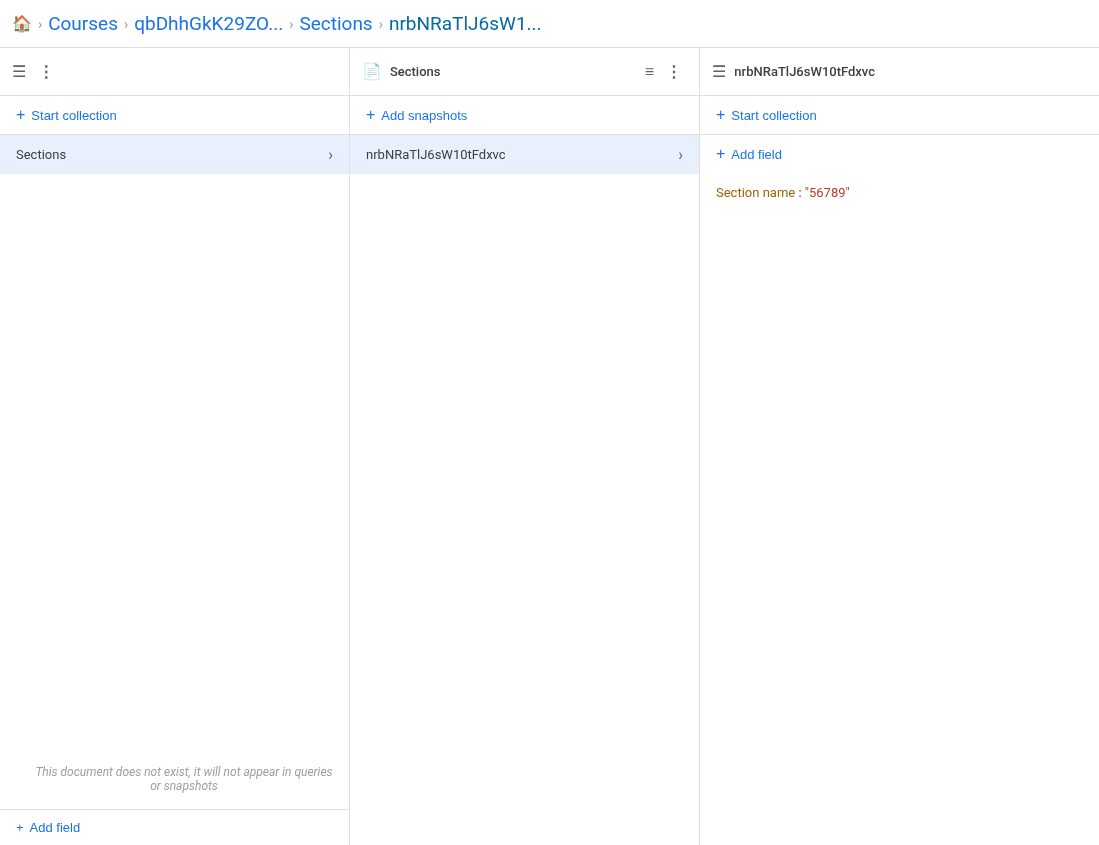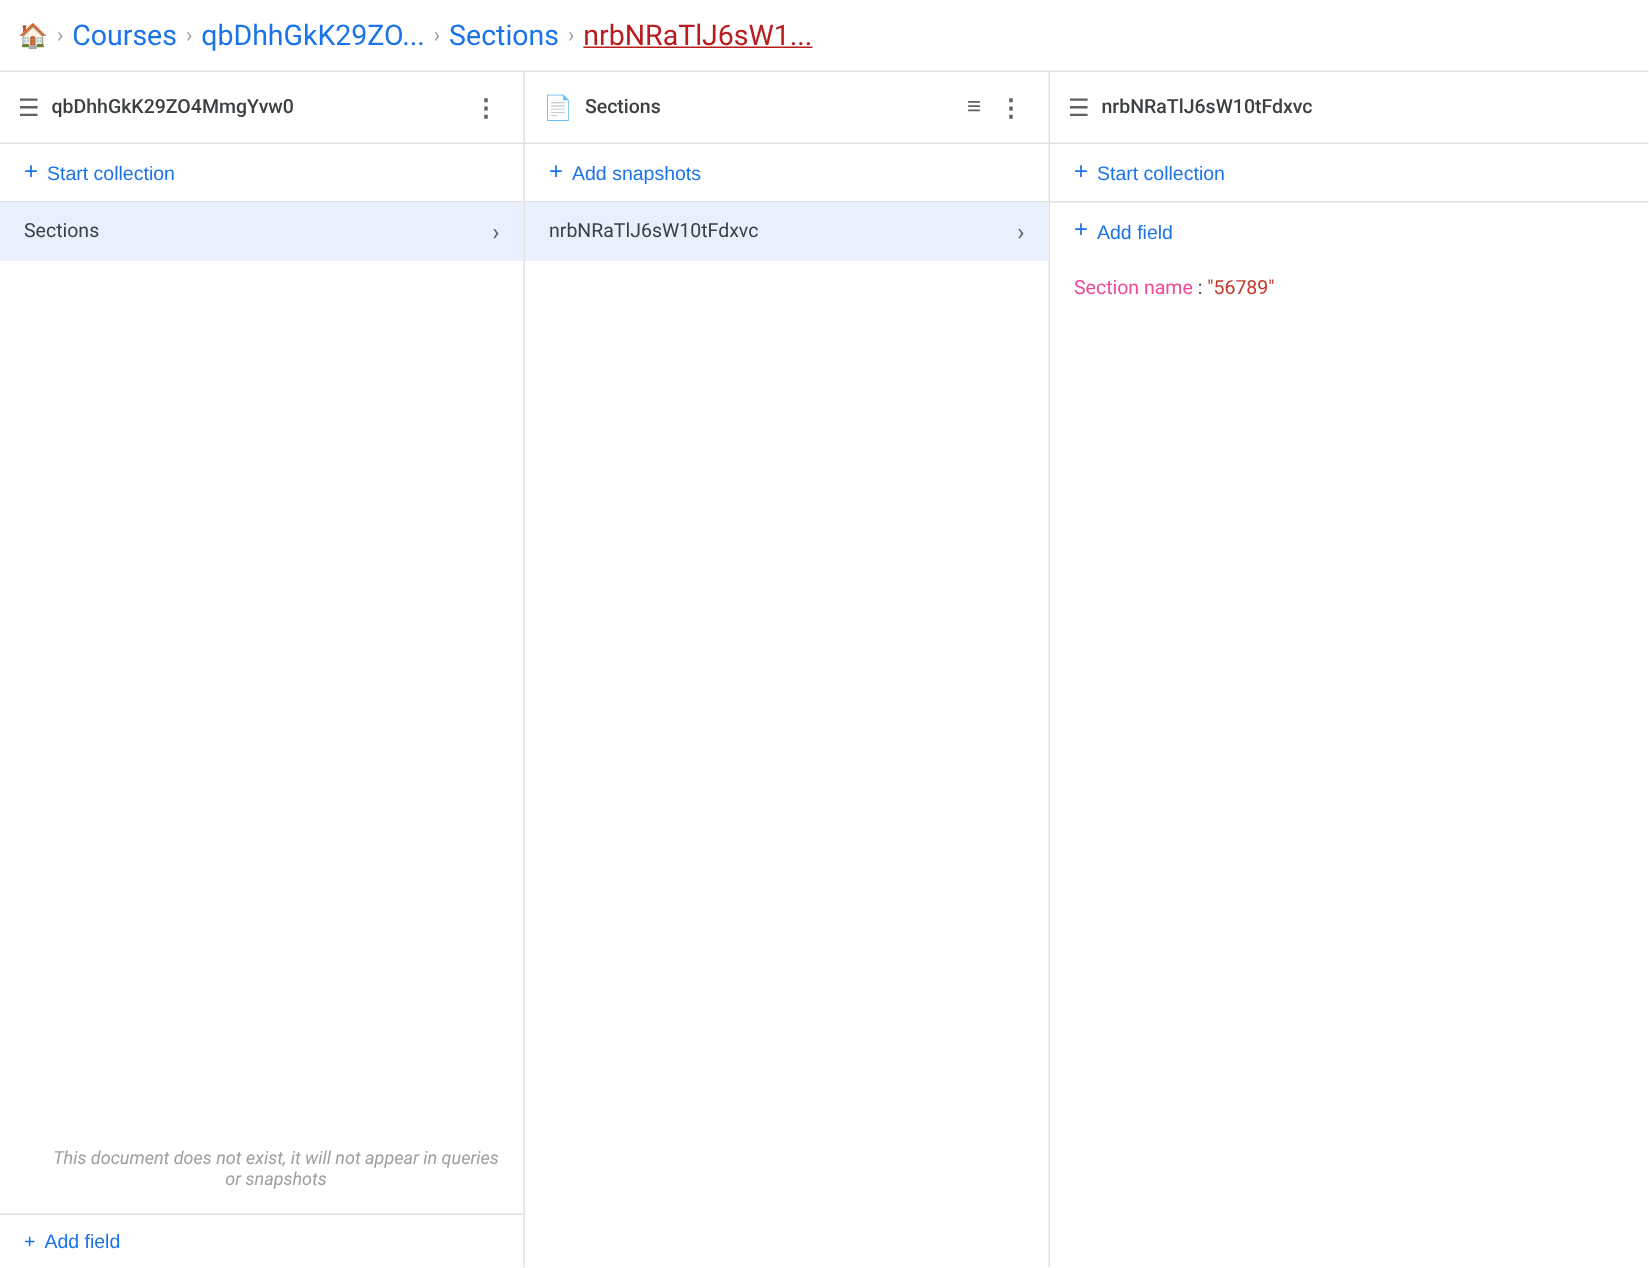--- a/index.html
+++ b/index.html
@@ -32,23 +32,22 @@
       color: #9e9e9e;
       font-size: 14px;
       margin: 0 2px;
     }
     .breadcrumb-item {
       color: #1a73e8;
       cursor: pointer;
       font-size: 19px;
     }
     .breadcrumb-item.current {
-      color: #b91c1c;
+      color: #0369a1;
       cursor: default;
-      text-decoration: underline;
     }
 
     
     .main-content {
       display: flex;
       height: calc(845px - 48px);
     }
 
     
     .panel {
@@ -185,21 +184,21 @@
       overflow: hidden;
     }
 
     
     .field-display {
       padding: 12px 16px;
       font-size: 13px;
       color: #3c4043;
     }
     .field-key {
-      color: #ec4899;
+      color: #a16207;
     }
     .field-value {
       color: #c0392b;
     }
 
     
     .panel-body {
       flex: 1;
       display: flex;
       flex-direction: column;
@@ -234,21 +233,20 @@
   <span class="breadcrumb-item">Sections</span>
   <span class="breadcrumb-sep">›</span>
   <span class="breadcrumb-item current">nrbNRaTlJ6sW1...</span>
 </div>
 
 <div class="main-content">
 
   <div class="panel panel-left">
     <div class="panel-header">
       <span class="panel-header-icon">☰</span>
-      <span class="panel-header-title">qbDhhGkK29ZO4MmgYvw0</span>
       <div class="panel-header-actions">
         <button class="icon-btn dots-menu">⋮</button>
       </div>
     </div>
 
     <div class="panel-left-body">
       <button class="action-btn">
         <span class="plus-icon">+</span>
         <span>Start collection</span>
       </button>

